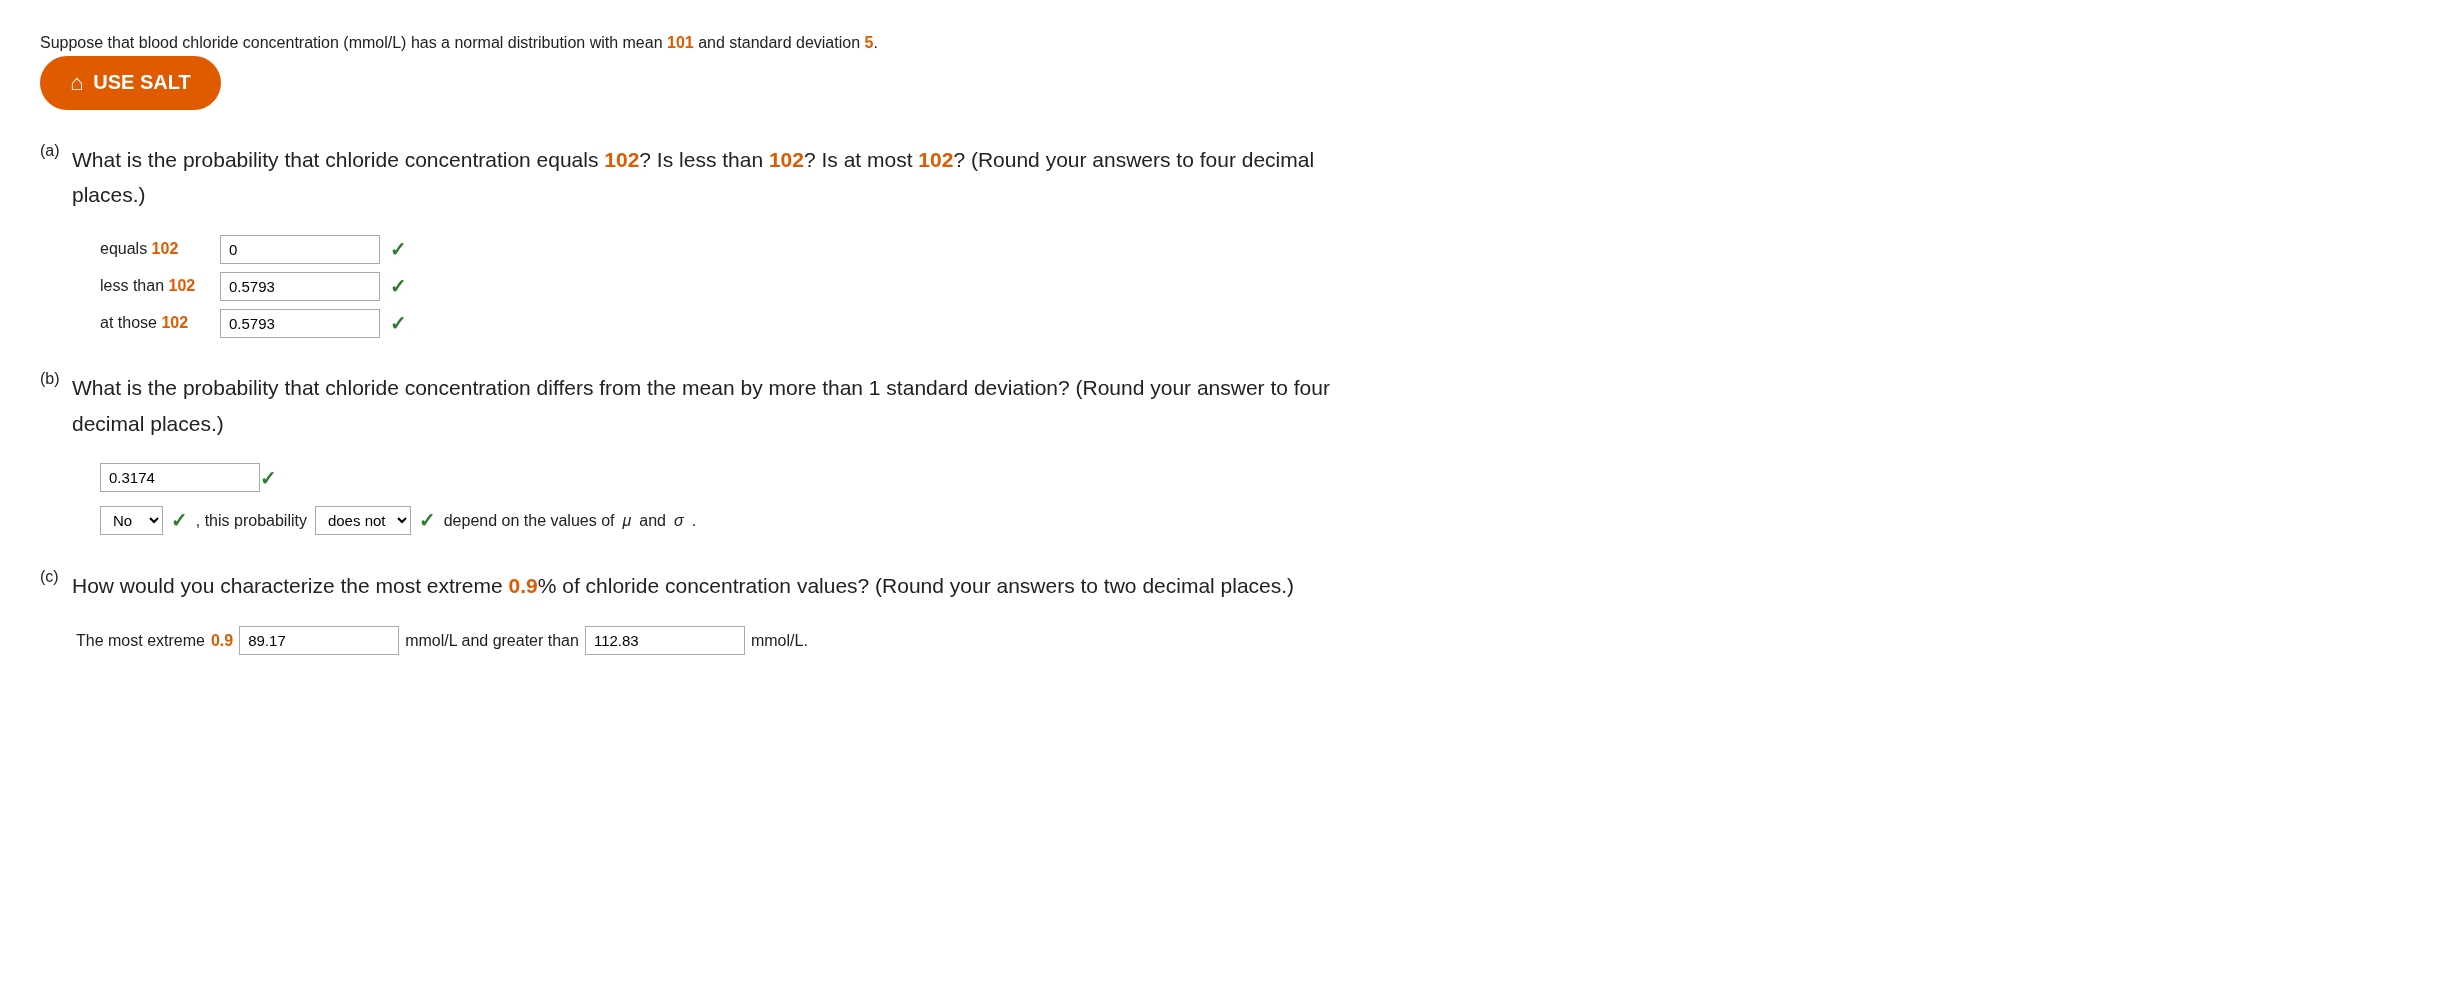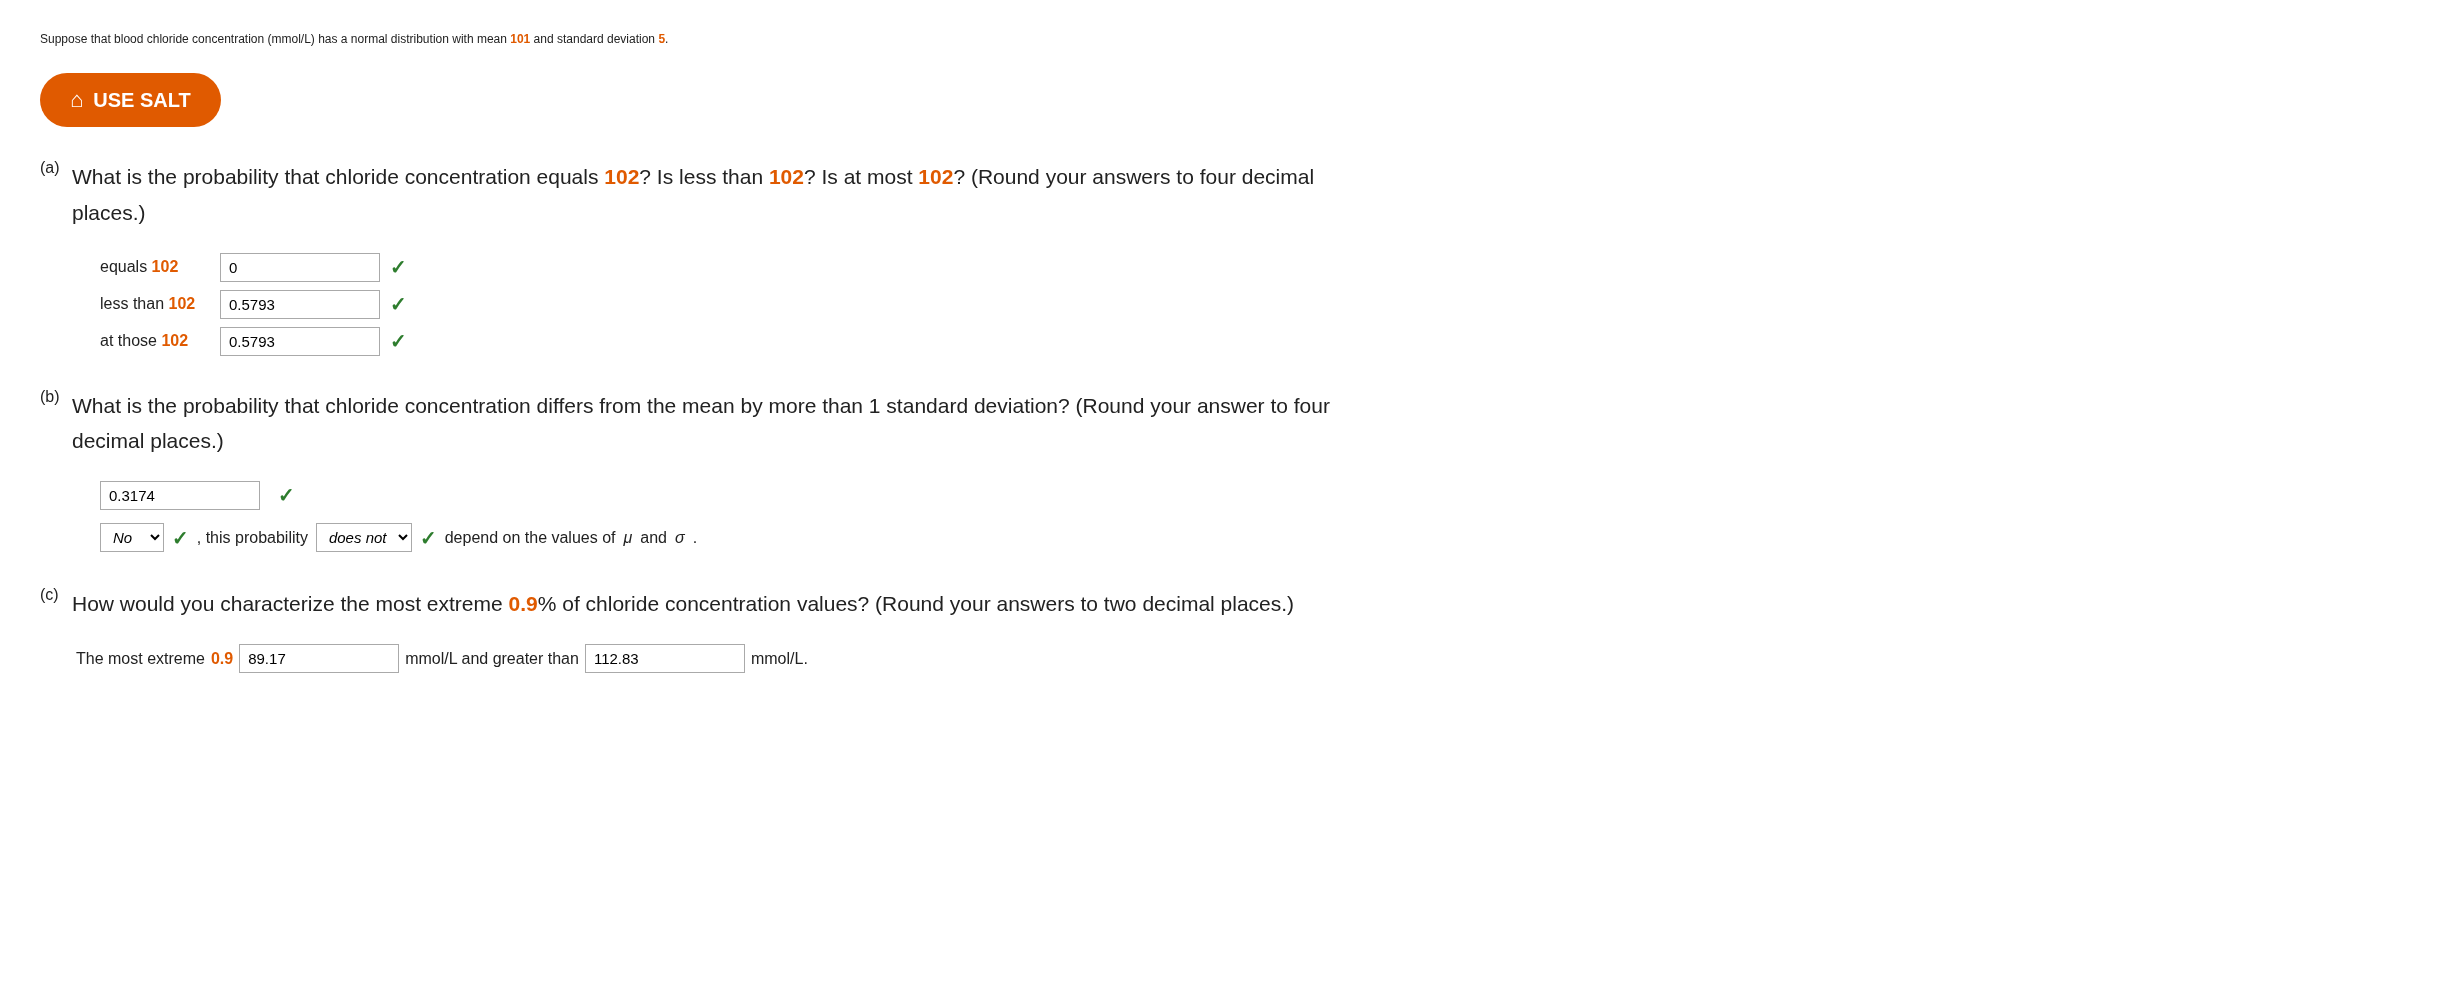--- a/index.html
+++ b/index.html
@@ -11,22 +11,21 @@
     body {
       background: #fff;
       font-family: Arial, sans-serif;
       font-size: 16px;
       color: #222;
       padding: 30px 40px;
       max-width: 1400px;
     }
 
     .intro-text {
-      font-size: 12px;
-      margin-bottom: 24px;
+      font-size: 16px;
       line-height: 1.6;
     }
 
     .highlight-red {
       color: #e05a00;
       font-weight: bold;
     }
 
     .use-salt-btn {
       display: inline-flex;
@@ -126,21 +125,20 @@
       flex-wrap: wrap;
     }
 
     .dropdown-select {
       border: 1px solid #aaa;
       padding: 4px 8px;
       font-size: 15px;
       background: #fff;
       cursor: pointer;
       outline: none;
-      font-style: italic;
     }
 
     .part-c-section {
       margin-left: 36px;
       font-size: 16px;
       line-height: 1.7;
     }
 
     .part-c-row {
       display: flex;
@@ -204,21 +202,21 @@
 </div>
 
 
 <div class="section">
   <div class="part-header">
     <span class="part-letter">(b)</span>
     <span class="section-label">What is the probability that chloride concentration differs from the mean by more than 1 standard deviation? (Round your answer to four decimal places.)</span>
   </div>
 
   <div class="part-b-answer">
-    <div class="answer-row-inline" style="display:flex;align-items:center;gap:18px;">
+    <div class="answer-row-inline" style="display:flex;align-items:center;gap:0;">
       <input class="answer-input" type="text" value="0.3174" style="">
       <span class="check-icon">✓</span>
     </div>
   </div>
 
   <div class="depends-row">
     <div class="depends-answer-row">
       <select class="dropdown-select">
         <option>No</option>
         <option>Yes</option>

